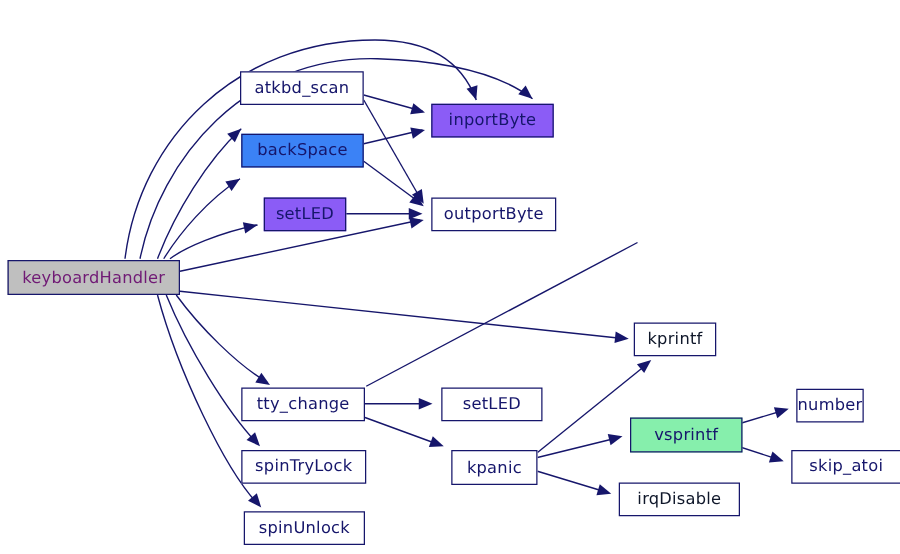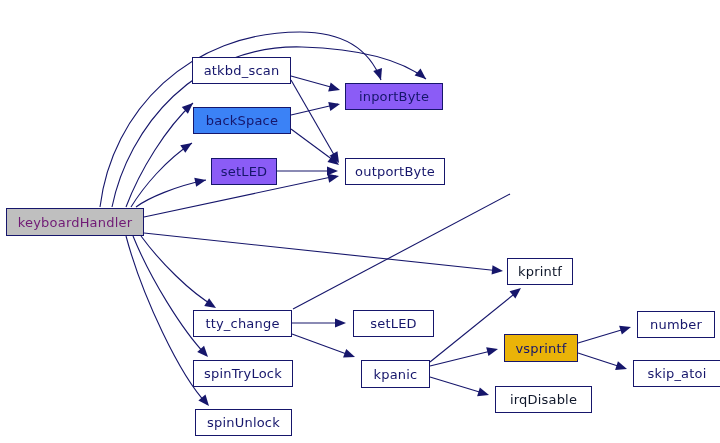--- a/index.html
+++ b/index.html
@@ -176,24 +176,24 @@
       </div>
       <div class="graph-node" style="left: 507px; top: 258px; width: 66px; height: 27px; border-color: rgb(22, 22, 107); color: #0f172a; background: rgb(255, 255, 255);">
         <span>kprintf</span>
       </div>
       <div class="graph-node" style="left: 193px; top: 310px; width: 99px; height: 27px; border-color: rgb(22, 22, 107); color: rgb(22, 22, 107); background: rgb(255, 255, 255);">
         <span>tty_change</span>
       </div>
       <div class="graph-node" style="left: 353px; top: 310px; width: 81px; height: 27px; border-color: rgb(22, 22, 107); color: rgb(22, 22, 107); background: rgb(255, 255, 255);">
         <span>setLED</span>
       </div>
-      <div class="graph-node" style="left: 637px; top: 311px; width: 78px; height: 27px; border-color: rgb(22, 22, 107); color: rgb(22, 22, 107); background: rgb(255, 255, 255);">
+      <div class="graph-node" style="left: 637px; top: 311px; width: 54px; height: 27px; border-color: rgb(22, 22, 107); color: rgb(22, 22, 107); background: rgb(255, 255, 255);">
         <span>number</span>
       </div>
-      <div class="graph-node" style="left: 504px; top: 334px; width: 74px; height: 28px; border-color: rgb(22, 22, 107); color: rgb(22, 22, 107); background: #eab308;">
+      <div class="graph-node" style="left: 504px; top: 334px; width: 90px; height: 28px; border-color: rgb(22, 22, 107); color: rgb(22, 22, 107); background: #86efac;">
         <span>vsprintf</span>
       </div>
       <div class="graph-node" style="left: 193px; top: 360px; width: 100px; height: 27px; border-color: rgb(22, 22, 107); color: rgb(22, 22, 107); background: rgb(255, 255, 255);">
         <span>spinTryLock</span>
       </div>
       <div class="graph-node" style="left: 361px; top: 360px; width: 69px; height: 28px; border-color: rgb(22, 22, 107); color: rgb(22, 22, 107); background: rgb(255, 255, 255);">
         <span>kpanic</span>
       </div>
       <div class="graph-node" style="left: 633px; top: 360px; width: 88px; height: 27px; border-color: rgb(22, 22, 107); color: rgb(22, 22, 107); background: rgb(255, 255, 255);">
         <span>skip_atoi</span>

